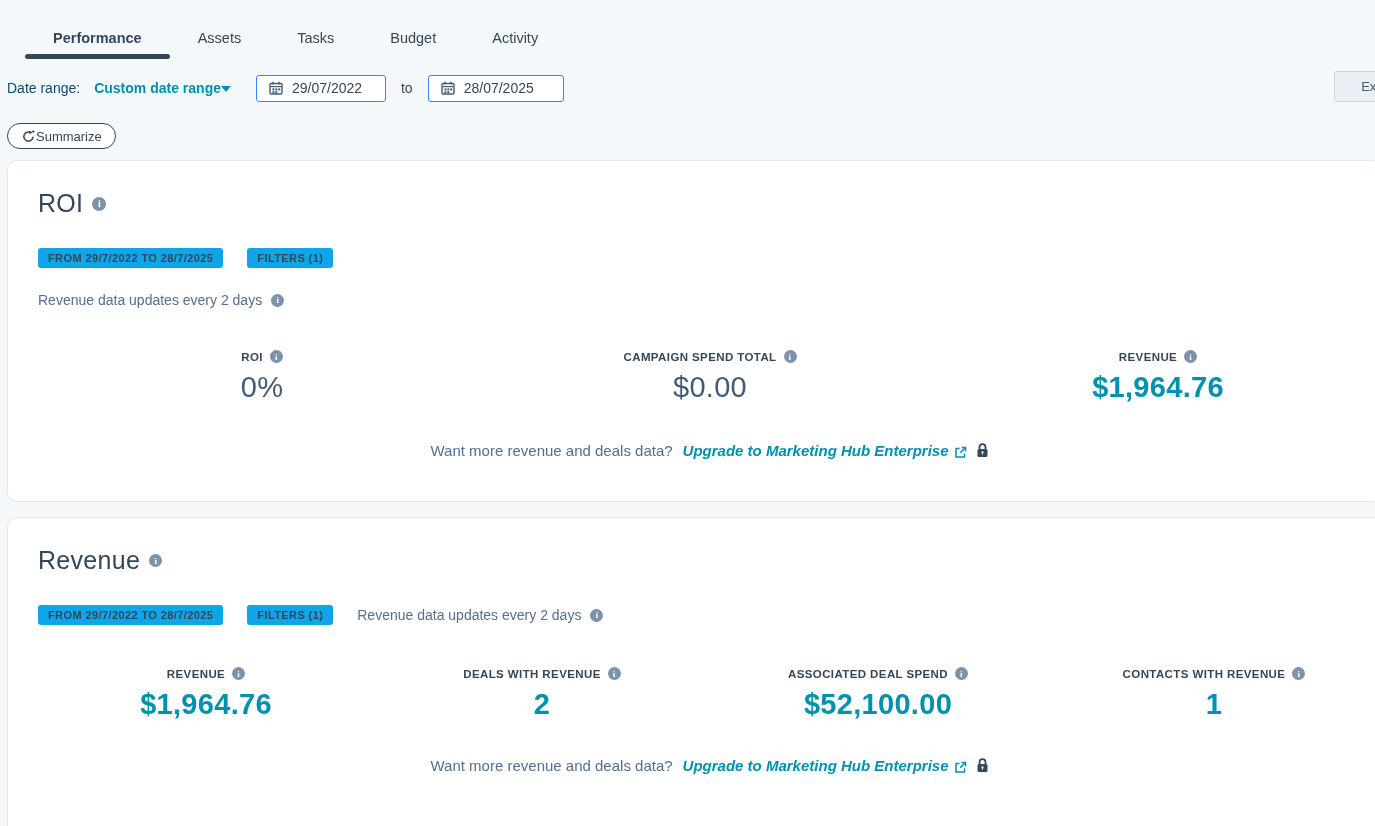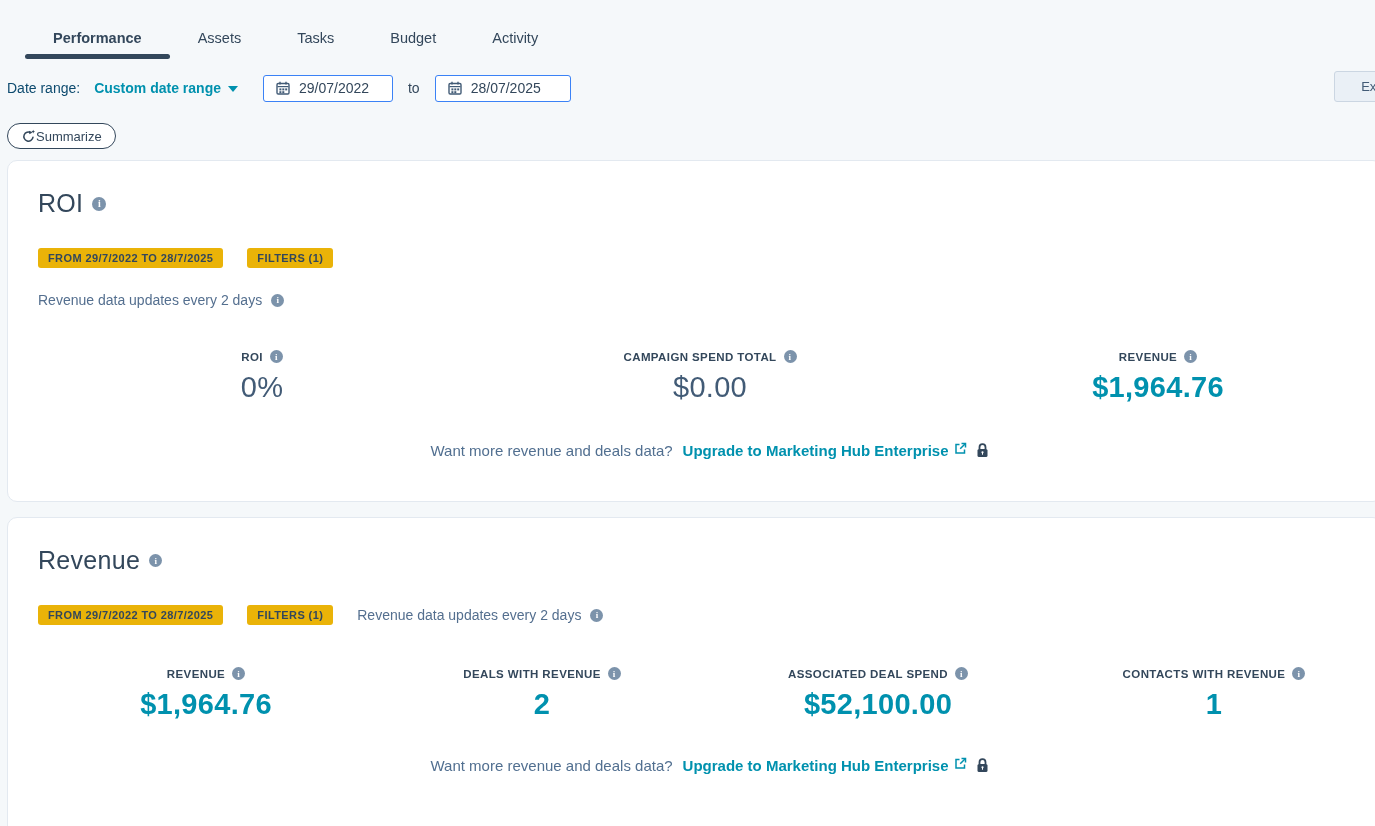--- a/index.html
+++ b/index.html
@@ -20,21 +20,21 @@
   .tab.active { font-weight: 700; }
   .tab.active::after {
     content: ""; position: absolute; left: 0; right: 0; bottom: 1px;
     height: 5px; background: #33475b; border-radius: 3px;
   }
 
   
   .filter-bar { position: absolute; top: 74px; left: 7px; display: flex; align-items: center; height: 28px; }
   .dr-label { font-size: 14px; color: #0c4a6e; margin-right: 14px; }
   .dr-preset {
-    display: flex; align-items: center; gap: 7px;
+    display: flex; align-items: center; 
     color: #0091ae; font-weight: 700; font-size: 14px; cursor: pointer; margin-right: 25px;
   }
   .caret-down {
     width: 0; height: 0; border-left: 5px solid transparent; border-right: 5px solid transparent;
     border-top: 6px solid #0091ae; margin-top: 2px;
   }
   .date-input {
     display: flex; align-items: center; gap: 9px; background: #fff;
     border: 1px solid #3b82f6; border-radius: 3px; height: 27px; padding: 0 12px;
     font-size: 14px; color: #33475b; cursor: text;
@@ -73,21 +73,21 @@
     display: inline-flex; align-items: center; justify-content: center;
     width: 14px; height: 14px; border-radius: 50%;
     background: #7c93ab; color: #fff; flex: none;
     font-size: 10px; font-weight: 700; font-family: "Liberation Serif", serif;
   }
   .info-icon.sm { width: 13px; height: 13px; font-size: 9px; }
 
   .badge-row { display: flex; align-items: center; gap: 24px; margin-top: 30px; }
   .card.roi .badge-row { gap: 24px; }
   .badge {
-    background: #eab308; color: #33475b; border-radius: 3px;
+    background: #0ea5e9; color: #33475b; border-radius: 3px;
     font-size: 11px; font-weight: 700; letter-spacing: 0.4px;
     padding: 4px 10px; white-space: nowrap;
   }
   .update-note { display: flex; align-items: center; gap: 9px; font-size: 14px; color: #546f8f; }
   .card.roi .update-note { margin-top: 24px; }
   .badge-row .update-note { margin-top: 0; margin-left: 0; }
 
   .metrics-row { display: flex; margin-top: 36px; }
   .card.roi .metrics-row { margin-top: 42px; }
   .card.revenue .metrics-row { margin-top: 42px; }
@@ -98,21 +98,21 @@
   }
   .metric-value { margin-top: 8px; font-size: 29px; color: #425b76; font-weight: 400; letter-spacing: 0.3px; }
   .metric-value.accent { color: #0091ae; font-weight: 700; }
 
   .upsell-row {
     display: flex; align-items: center; justify-content: center; gap: 6px;
     font-size: 15px; color: #516f90;
   }
   .card.roi .upsell-row { margin-top: 38px; }
   .card.revenue .upsell-row { margin-top: 36px; }
-  .upsell-link { display: flex; align-items: flex-start; gap: 6px; color: #0091ae; font-weight: 700; cursor: pointer; margin-left: 4px; }
+  .upsell-link { display: flex; align-items: flex-end; gap: 6px; color: #0091ae; font-weight: 700; cursor: pointer; margin-left: 4px; font-style: italic; }
   .lock-wrap { margin-left: 3px; display: flex; align-items: center; }
 
   .ico { display: inline-block; vertical-align: middle; }
 </style>
 </head>
 <body>
 
 <nav class="tabs">
   <div class="tab active">
       <span>Performance</span>

